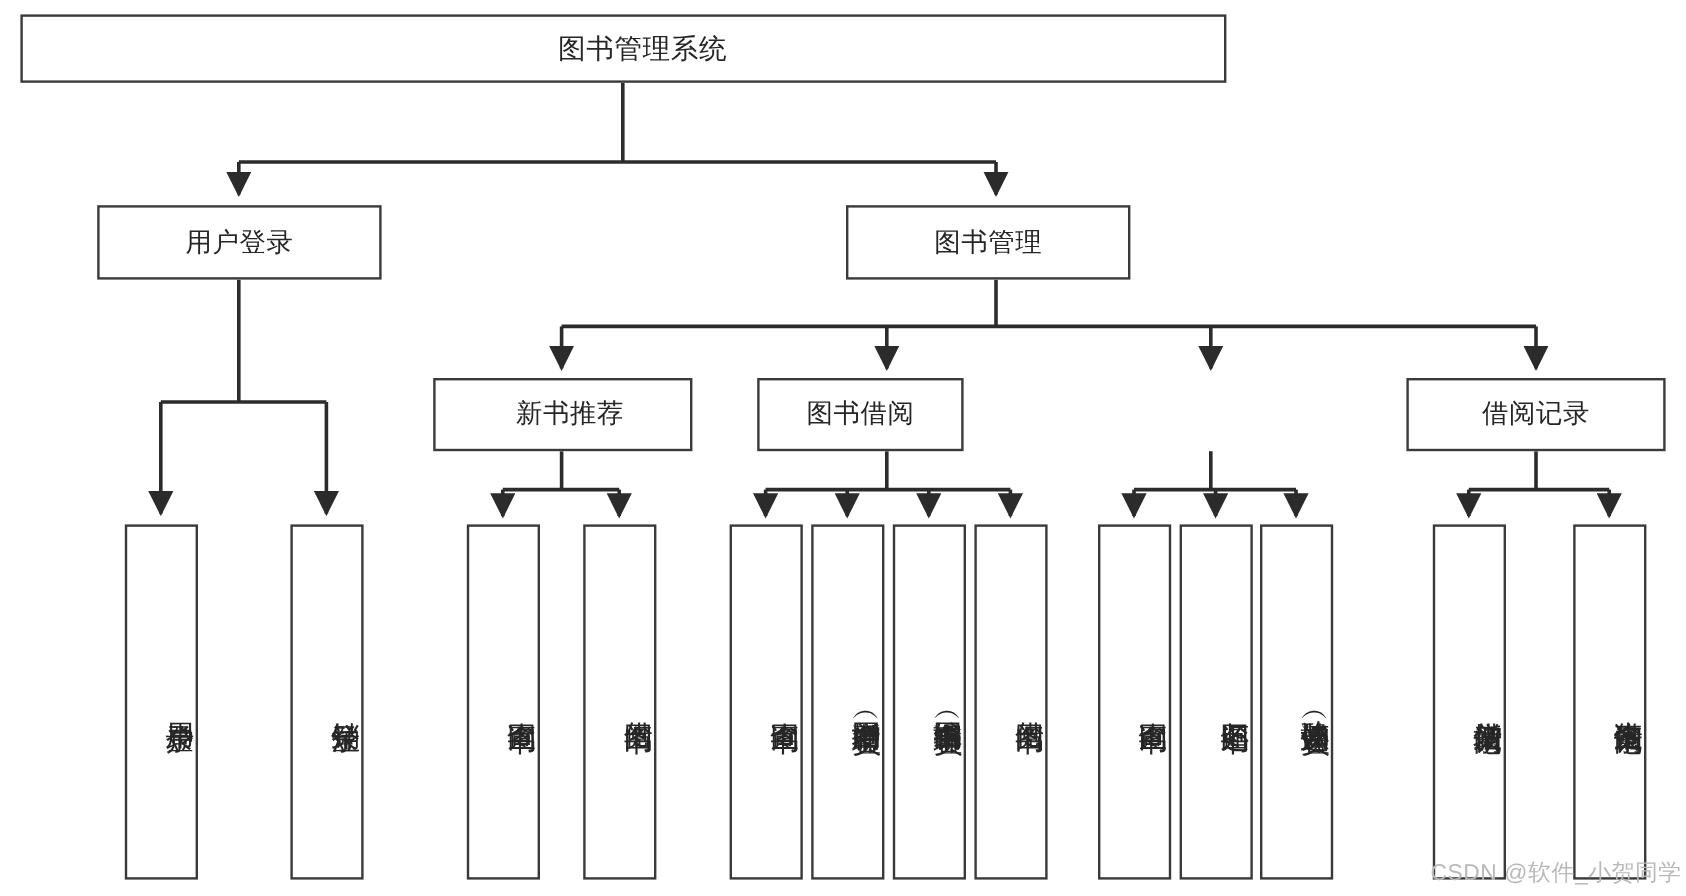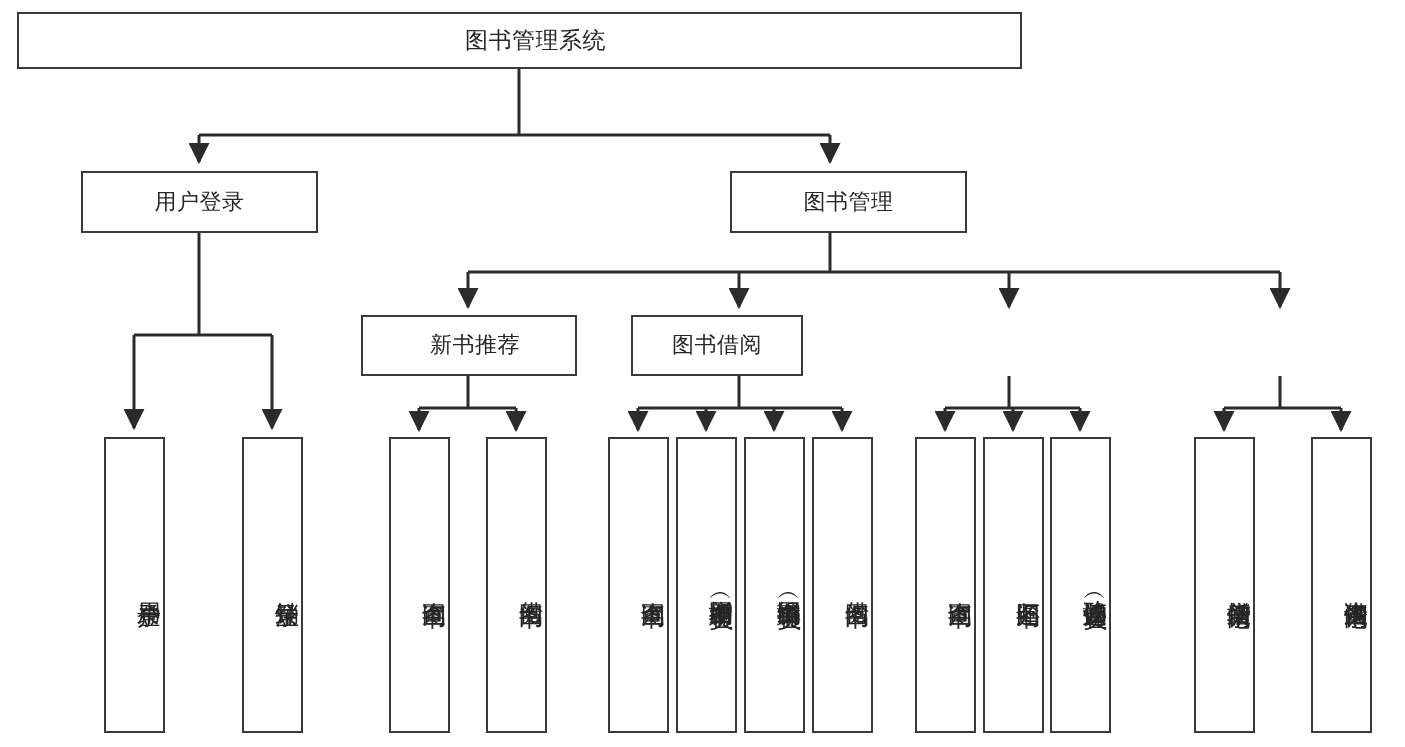--- a/index.html
+++ b/index.html
@@ -124,24 +124,25 @@
       <path d="M 1280 376 L 1280 408"></path>
       <path d="M 1224 408 L 1341 408"></path>
       <path d="M 1224 408 L 1224 430" marker-end="url(#arrow)"></path>
       <path d="M 1341 408 L 1341 430" marker-end="url(#arrow)"></path>
     </g>
   </svg>
 
   <div class="node horiz root" style="left:17px; top:12px; width:1005px; height:57px;padding-left:32px;">图书管理系统</div>
 
   <div class="node horiz" style="left:81px; top:171px; width:237px; height:62px;">用户登录</div>
-  <div class="node horiz" style="left:730px; top:171px; width:237px; height:62px;text-align:right;">图书管理</div>
+  <div class="node horiz" style="left:705px; top:171px; width:237px; height:62px;text-align:right;">图书管理</div>
 
   <div class="node horiz" style="left:361px; top:315px; width:216px; height:61px;padding-left:12px;">新书推荐</div>
   <div class="node horiz" style="left:631px; top:315px; width:172px; height:61px;">图书借阅</div>
+  <div class="node horiz" style="left:1172px; top:315px; width:216px; height:61px;">借阅记录</div>
 
   <div class="node vert" style="left:104px; top:437px; width:61px; height:296px;">
     <span class="vtext">用户登录</span>
   </div>
   <div class="node vert" style="left:242px; top:437px; width:61px; height:296px;">
     <span class="vtext">注销登录</span>
   </div>
 
   <div class="node vert" style="left:389px; top:437px; width:61px; height:296px;">
     <span class="vtext">查询图书</span>
@@ -173,14 +174,15 @@
     <span class="vtext">确认归还（管理员）</span>
   </div>
 
   <div class="node vert" style="left:1194px; top:437px; width:61px; height:296px;">
     <span class="vtext">新增借阅记录</span>
   </div>
   <div class="node vert" style="left:1311px; top:437px; width:61px; height:296px;">
     <span class="vtext">查询借阅记录</span>
   </div>
 
+  <div class="watermark">CSDN @软件_小贺同学</div>
 
 </div>
 
 </body></html>

